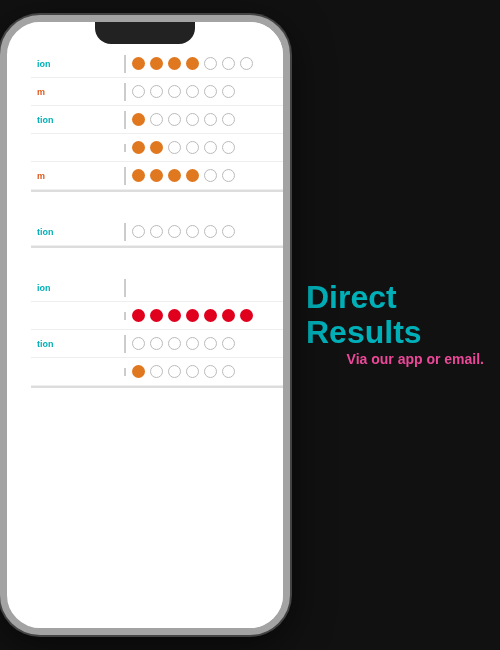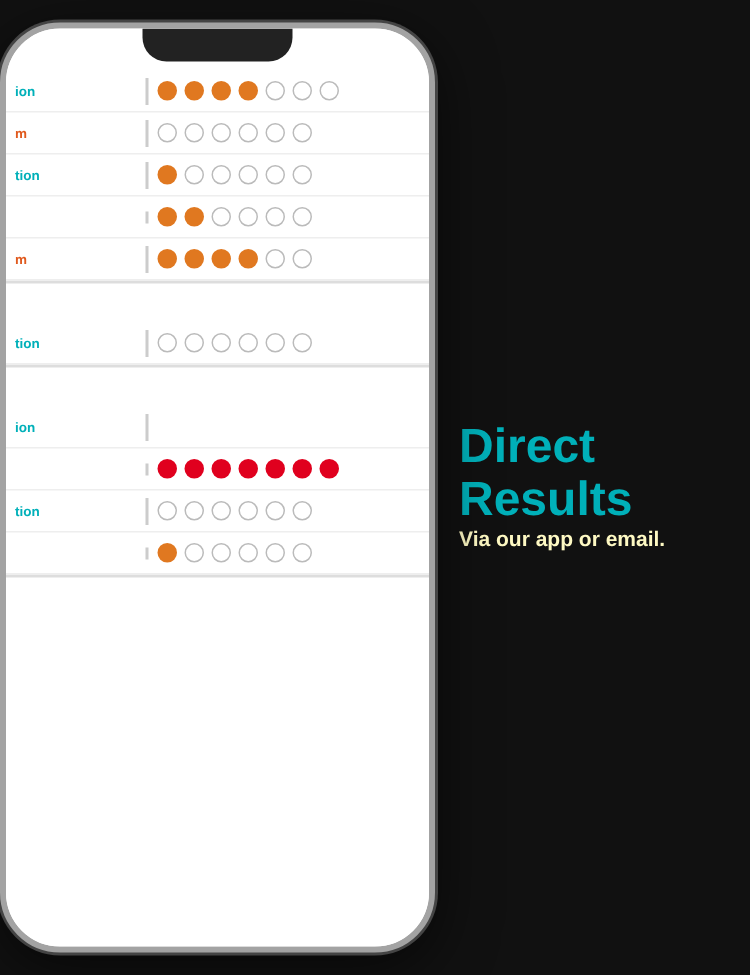--- a/index.html
+++ b/index.html
@@ -20,26 +20,27 @@
       position: relative;
       display: flex;
       align-items: center;
     }
 
     
     .phone {
       width: 290px;
       height: 620px;
       border-radius: 40px;
-      border: 4px solid #a3a3a3;
+      border: 7px solid #a3a3a3;
       background: #fff;
       position: relative;
       overflow: hidden;
       flex-shrink: 0;
       box-shadow: 0 0 0 2px #444, 0 10px 40px rgba(0,0,0,0.6);
+      padding-left: 24px;
     }
 
     
     .phone-notch {
       position: absolute;
       top: 0;
       left: 50%;
       transform: translateX(-50%);
       width: 100px;
       height: 22px;
@@ -133,22 +134,23 @@
     .heading-results {
       font-size: 32px;
       font-weight: 900;
       color: #00b0b9;
       line-height: 1.1;
     }
 
     .sub-text {
       font-size: 14px;
       font-weight: 700;
-      color: #fef9c3;
+      color: #ec4899;
       line-height: 1.4;
+      text-align: right;
     }
   </style>
 </head>
 <body>
 
 <div class="scene">
 
   <div class="phone">
     <div class="phone-notch"></div>
     <div class="phone-screen">

